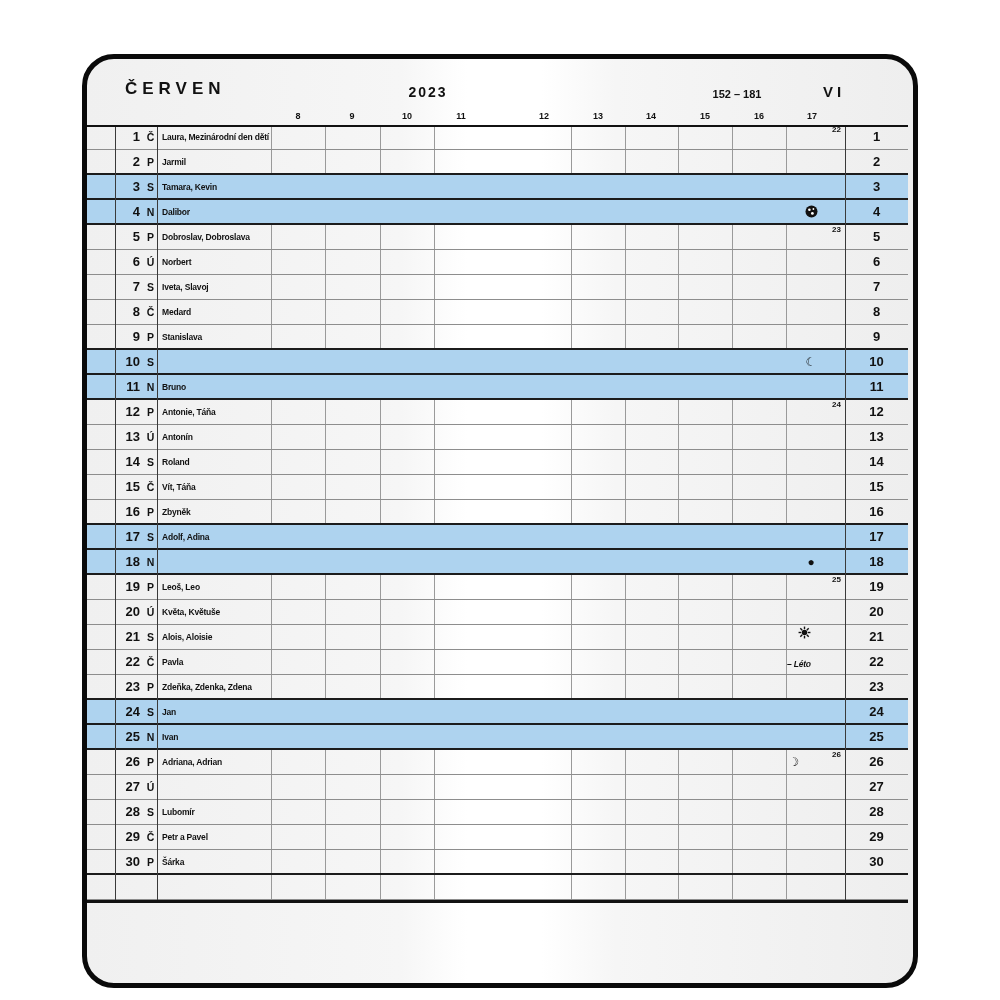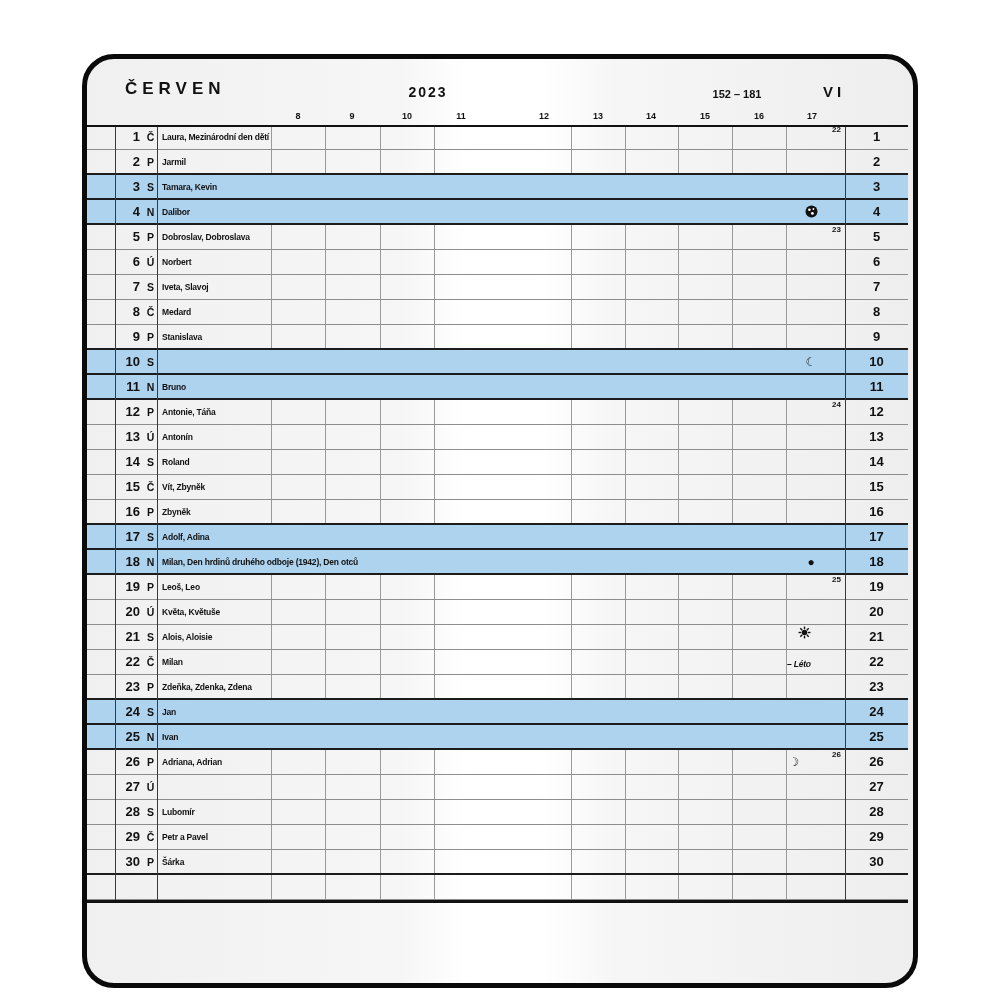--- a/index.html
+++ b/index.html
@@ -155,39 +155,38 @@
         </div>
         <div class="row" style="top: 391px;">
           <div class="dnum">14</div>
           <div class="wd">S</div>
           <div class="nm">Roland</div>
           <div class="rnum">14</div>
         </div>
         <div class="row" style="top: 416px;">
           <div class="dnum">15</div>
           <div class="wd">Č</div>
-          <div class="nm">Vít, Zbyněk</div>
+          <div class="nm">Vít, Táňa</div>
           <div class="rnum">15</div>
         </div>
         <div class="row dark" style="top: 441px;">
           <div class="dnum">16</div>
           <div class="wd">P</div>
           <div class="nm">Zbyněk</div>
           <div class="rnum">16</div>
         </div>
         <div class="row weekend dark" style="top: 466px;">
           <div class="dnum">17</div>
           <div class="wd">S</div>
           <div class="nm">Adolf, Adina</div>
           <div class="rnum">17</div>
         </div>
         <div class="row weekend dark" style="top: 491px;">
           <div class="dnum">18</div>
           <div class="wd">N</div>
-          <div class="nm">Milan, Den hrdinů druhého odboje (1942), Den otců</div>
           <div class="rnum">18</div>
           <div class="moon">●</div>
         </div>
         <div class="row" style="top: 516px;">
           <div class="dnum">19</div>
           <div class="wd">P</div>
           <div class="nm">Leoš, Leo</div>
           <div class="rnum">19</div>
           <div class="wk">25</div>
         </div>
@@ -215,21 +214,21 @@
                   <line x1="4.5" y1="4.5" x2="2.5" y2="2.5"></line>
                 </g>
                 <circle r="3" fill="#111"></circle>
               </svg></span>
             <span class="lbl">– Léto</span>
           </div>
         </div>
         <div class="row" style="top: 591px;">
           <div class="dnum">22</div>
           <div class="wd">Č</div>
-          <div class="nm">Milan</div>
+          <div class="nm">Pavla</div>
           <div class="rnum">22</div>
         </div>
         <div class="row dark" style="top: 616px;">
           <div class="dnum">23</div>
           <div class="wd">P</div>
           <div class="nm">Zdeňka, Zdenka, Zdena</div>
           <div class="rnum">23</div>
         </div>
         <div class="row weekend dark" style="top: 641px;">
           <div class="dnum">24</div>

